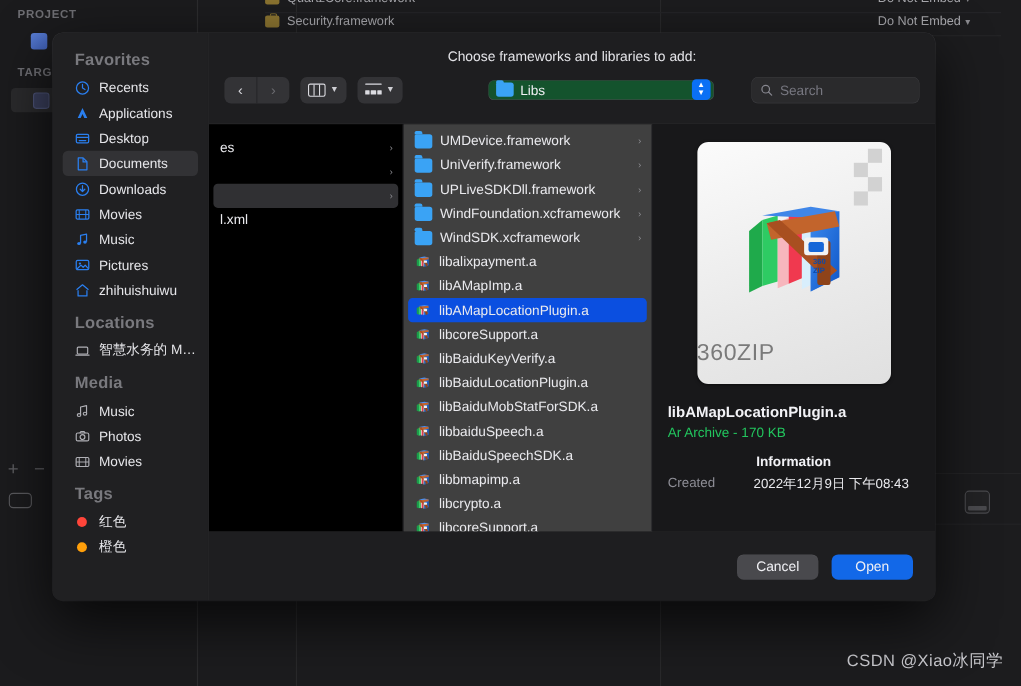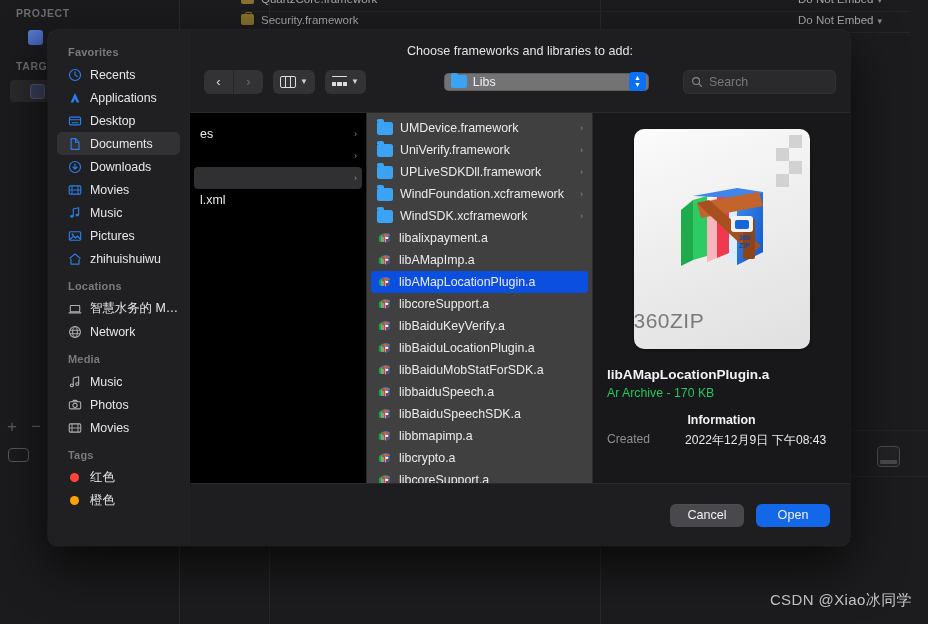--- a/index.html
+++ b/index.html
@@ -111,21 +111,21 @@
   }
 
   
   .panel-body { display: flex; flex: 1; min-height: 0; }
   #panel-sidebar {
     width: 142px; background: #202022; flex: 0 0 auto;
     padding: 16px 0 0 0; overflow: hidden;
     border-right: 1px solid #232325;
   }
   .sb-group-title {
-    font-size: 11px; color: #79797e; font-weight: 600;
+    font-size: 15px; color: #79797e; font-weight: 600;
     padding: 0 0 5px 20px; margin-top: 10px; letter-spacing: .2px;
   }
   .sb-group-title.first { margin-top: 0; }
   .sb-item {
     display: flex; align-items: center; gap: 8px;
     height: 23px; margin: 0 9px; padding-left: 11px;
     border-radius: 5px; cursor: default;
   }
   .sb-item.selected { background: #323235; }
   .sb-label {
@@ -170,21 +170,21 @@
     content: ''; position: absolute; top: 0; bottom: 0; width: 1.3px; background: #dcdce1;
   }
   .icon-cols::before { left: 4.2px; }
   .icon-cols::after { left: 9px; }
   .icon-grid { width: 15px; height: 12px; display: grid; grid-template-columns: repeat(3,1fr); grid-template-rows: repeat(2,1fr); gap: 1.2px; }
   .icon-grid i { background: #dcdce1; border-radius: .5px; }
   .icon-grid .bar { grid-column: 1 / -1; height: 1.3px; background: #dcdce1; align-self: start; }
 
   #path-popup {
     flex: 0 0 auto; width: 205px; height: 18px; margin-left: 78px;
-    background: #737373; border-radius: 5px; display: flex; align-items: center;
+    background: #14532d; border-radius: 5px; display: flex; align-items: center;
     padding: 0 3px 0 7px; box-shadow: inset 0 0 0 .5px #4a4a4e;
   }
   #path-popup .lbl { font-size: 12.4px; color: #f0f0f4; margin-left: 6px; flex: 1; }
   .stepper {
     width: 17px; height: 19px; border-radius: 4px; background: #0a70f5;
     display: flex; flex-direction: column; align-items: center;
     justify-content: center; gap: 1px; color: #fff; font-size: 7px; line-height: 6px;
   }
   #search-field {
     width: 153px; height: 23px; margin-left: auto; background: #2a2a2c;
@@ -398,28 +398,20 @@
       <div class="sb-group-title">Locations</div>
 
       <div class="sb-item">
         <svg class="sb-icon" viewBox="0 0 16 16">
             <rect x="2.6" y="4" width="10.8" height="7.2" rx="1" fill="none" stroke="#b0b0b6" stroke-width="1.2"></rect>
             <path d="M1.2 12.4h13.6" stroke="#b0b0b6" stroke-width="1.2" stroke-linecap="round"></path>
           </svg>
         <span class="sb-label">智慧水务的 Mac...</span>
       </div>
 
-      <div class="sb-item">
-        <svg class="sb-icon" viewBox="0 0 16 16">
-            <circle cx="8" cy="8" r="6.2" fill="none" stroke="#b0b0b6" stroke-width="1.2"></circle>
-            <ellipse cx="8" cy="8" rx="2.7" ry="6.2" fill="none" stroke="#b0b0b6" stroke-width="1.1"></ellipse>
-            <path d="M2.2 6h11.6M2.2 10h11.6" stroke="#b0b0b6" stroke-width="1.1"></path>
-          </svg>
-        <span class="sb-label">Network</span>
-      </div>
 
       <div class="sb-group-title">Media</div>
 
       <div class="sb-item">
         <svg class="sb-icon" viewBox="0 0 16 16">
             <path d="M6 11.6V3.4l6.2-1.4v8" fill="none" stroke="#b0b0b6" stroke-width="1.2" stroke-linejoin="round"></path>
             <ellipse cx="4.4" cy="11.8" rx="1.8" ry="1.5" fill="none" stroke="#b0b0b6" stroke-width="1.2"></ellipse>
             <ellipse cx="10.6" cy="10.4" rx="1.8" ry="1.5" fill="none" stroke="#b0b0b6" stroke-width="1.2"></ellipse>
           </svg>
         <span class="sb-label">Music</span>

